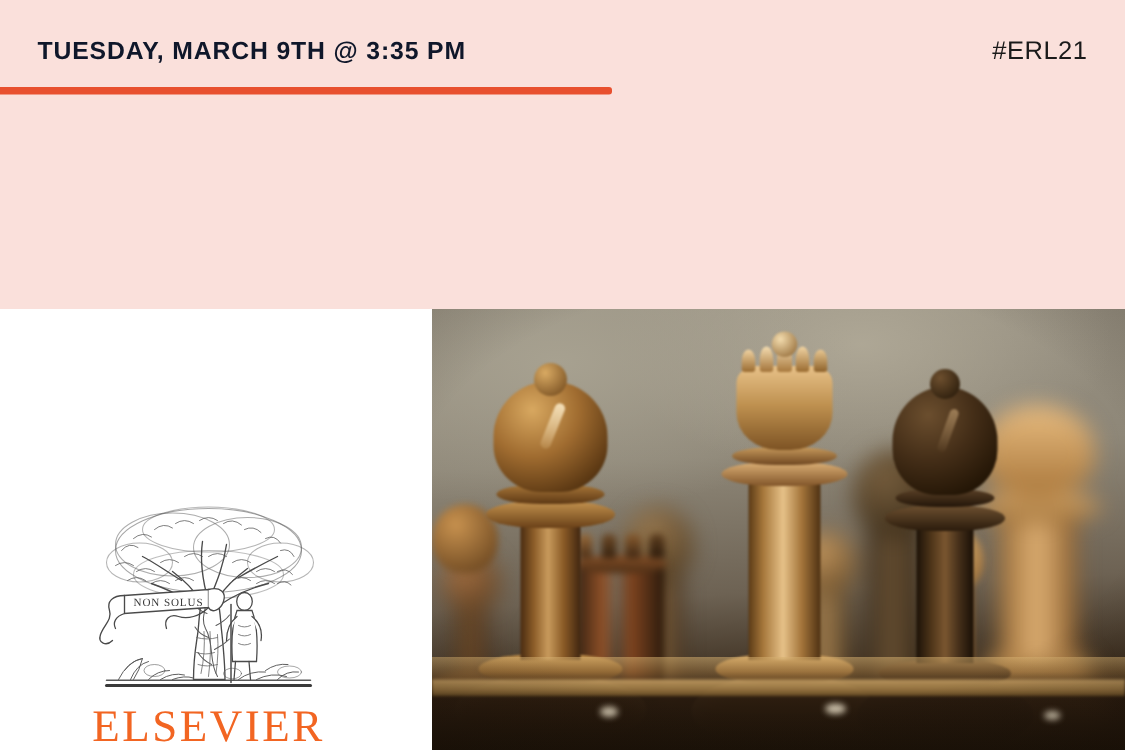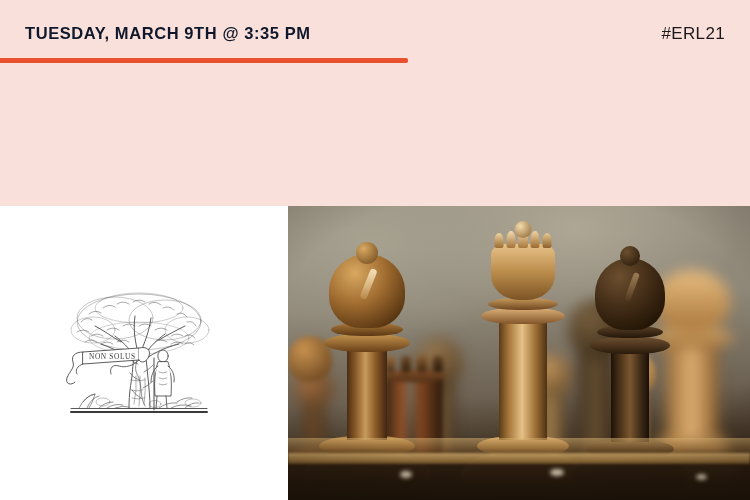--- a/index.html
+++ b/index.html
@@ -63,21 +63,21 @@
   
   .lower {
     position:absolute; left:0; top:206px;
     width:750px; height:294px;
   }
   .logo-panel {
     position:absolute; left:0; top:0;
     width:288px; height:294px;
     background:#ffffff;
     display:flex; flex-direction:column;
-    align-items:center; justify-content:center;
+    align-items:center; justify-content:flex-end;
   }
   .logo-wrap {
     position:relative;
     width:170px;
     margin-left:-10px;
     display:flex; flex-direction:column; align-items:center;
   }
   .logo-mark { width:160px; height:134px; display:block; }
   .logo-wordmark {
     margin-top:5px;
@@ -255,20 +255,21 @@
                      M40 122 q6 -6 14 -6 M48 122 q8 -5 16 -3
                      M100 122 q8 -6 18 -5 M112 122 q10 -5 20 -2
                      M126 122 q6 -6 14 -5 M56 122 q8 -3 14 -1"></path>
             <path d="M24 116 q5 -7 12 -8 M118 116 q7 -5 15 -4"></path>
             <ellipse cx="44" cy="116" rx="7" ry="4" opacity="0.6"></ellipse>
             <ellipse cx="96" cy="118" rx="6" ry="3.5" opacity="0.6"></ellipse>
             <ellipse cx="134" cy="117" rx="8" ry="4" opacity="0.55"></ellipse>
           </g>
         </svg>
 
+        <div class="logo-wordmark">ELSEVIER</div>
       </div>
     </div>
 
     <div class="photo">
       <div class="photo-bg"></div>
 
       <div class="blurlayer">
 
         <div class="pc" style="left:-4px; width:60px; height:150px;">
           <div class="base" style="width:58px; height:34px; bottom:0;  background:linear-gradient(180deg,#6b4a2c,#2c1b0d);"></div>

